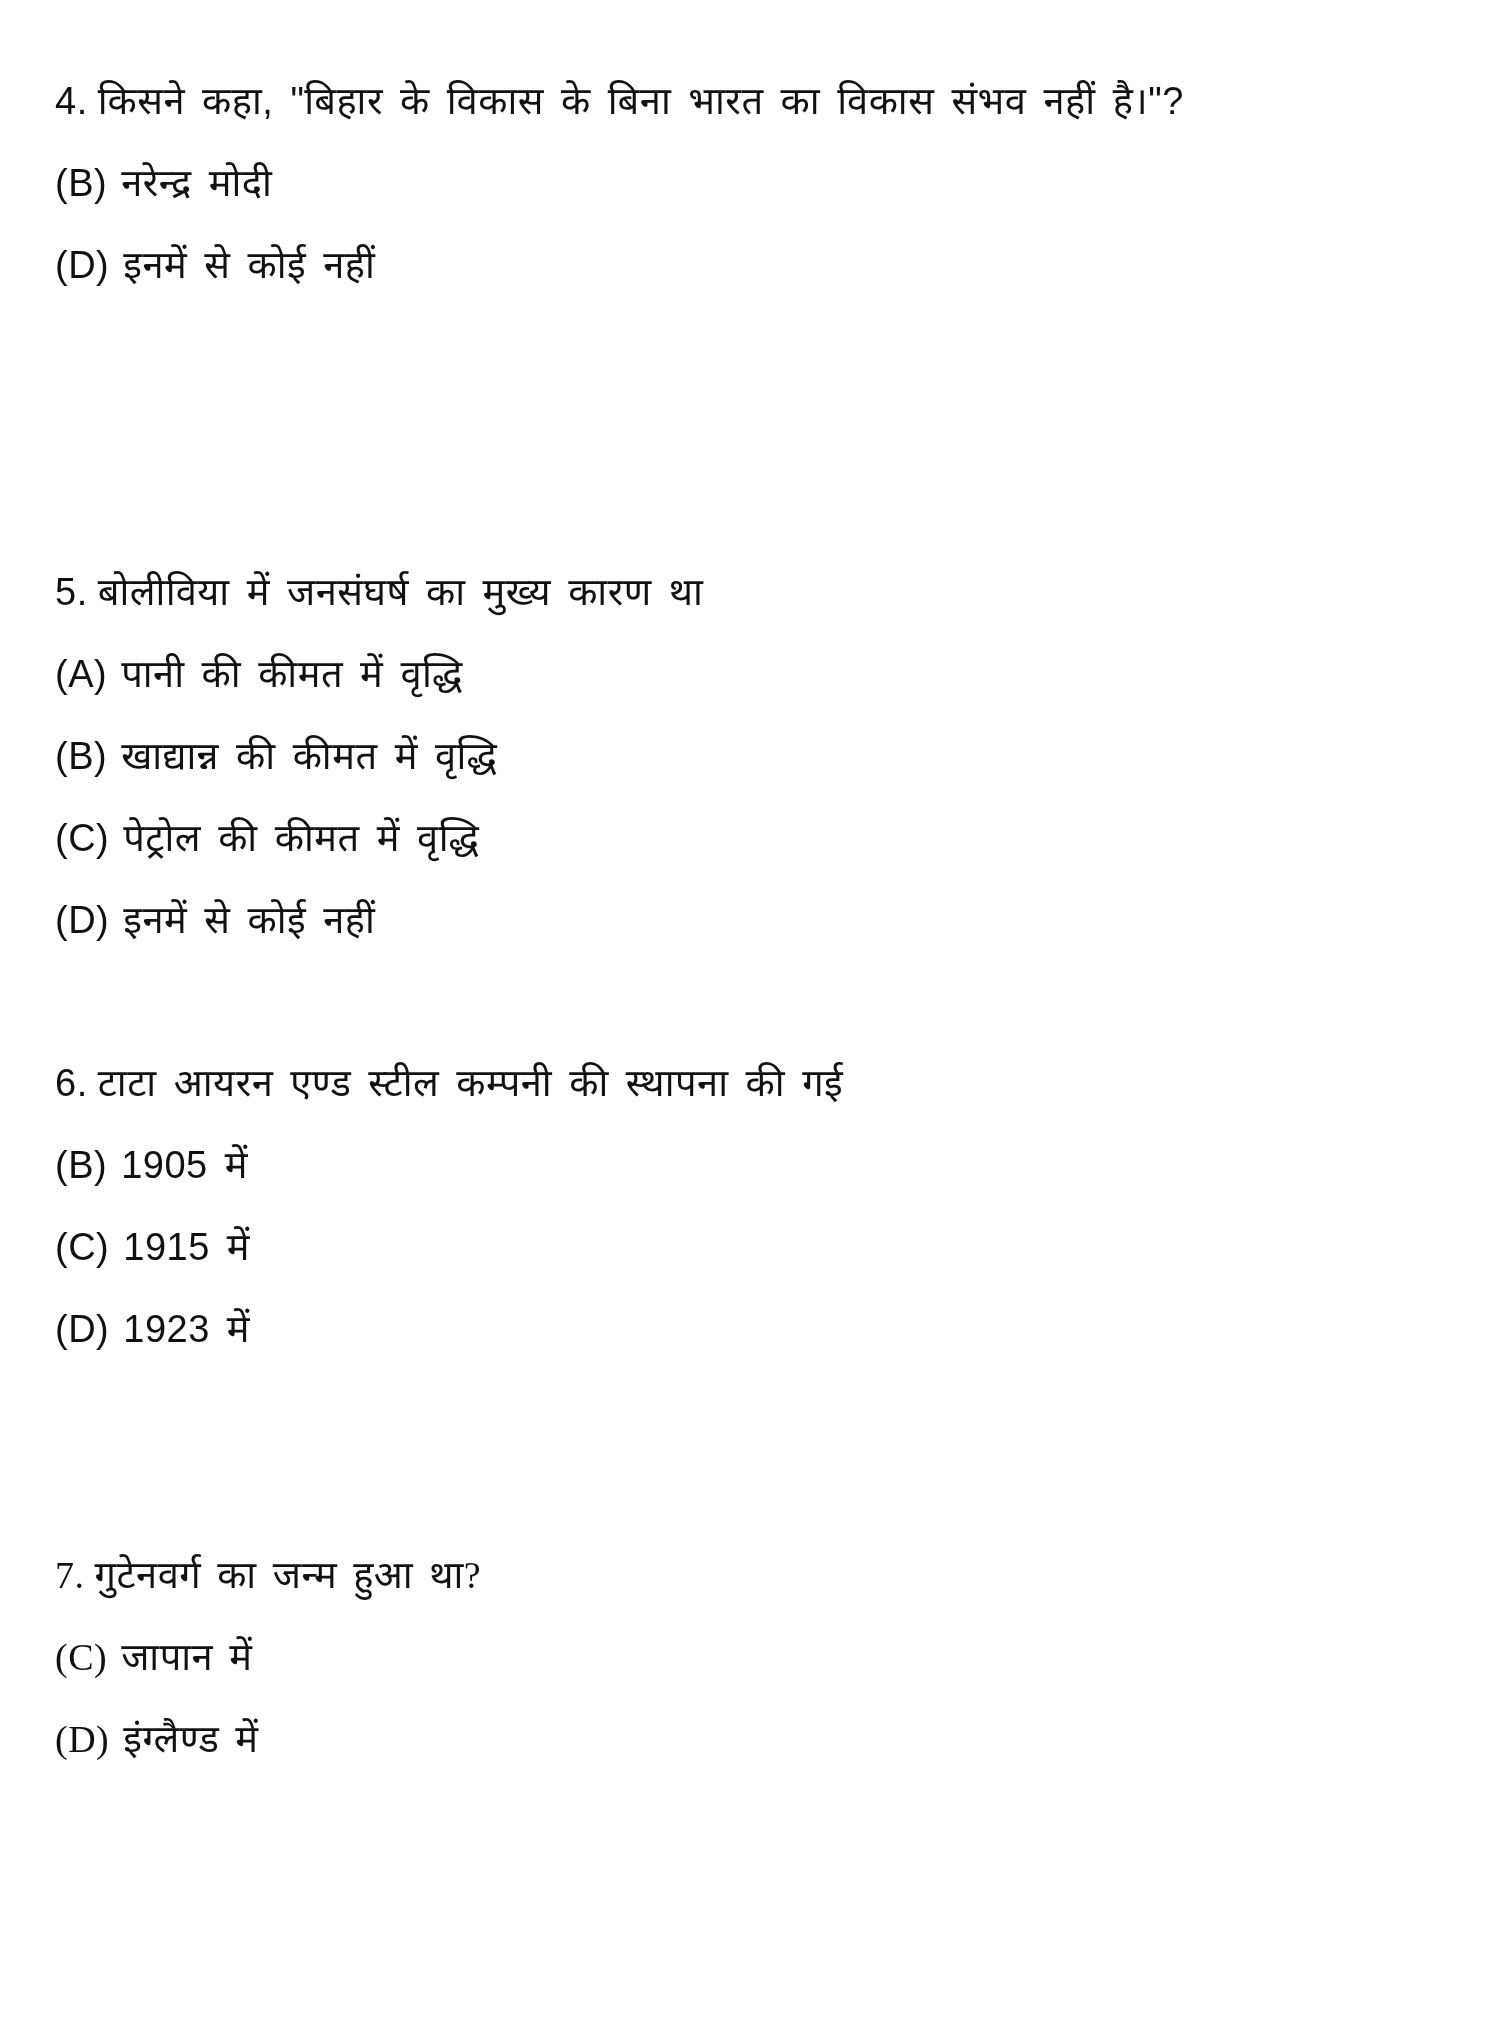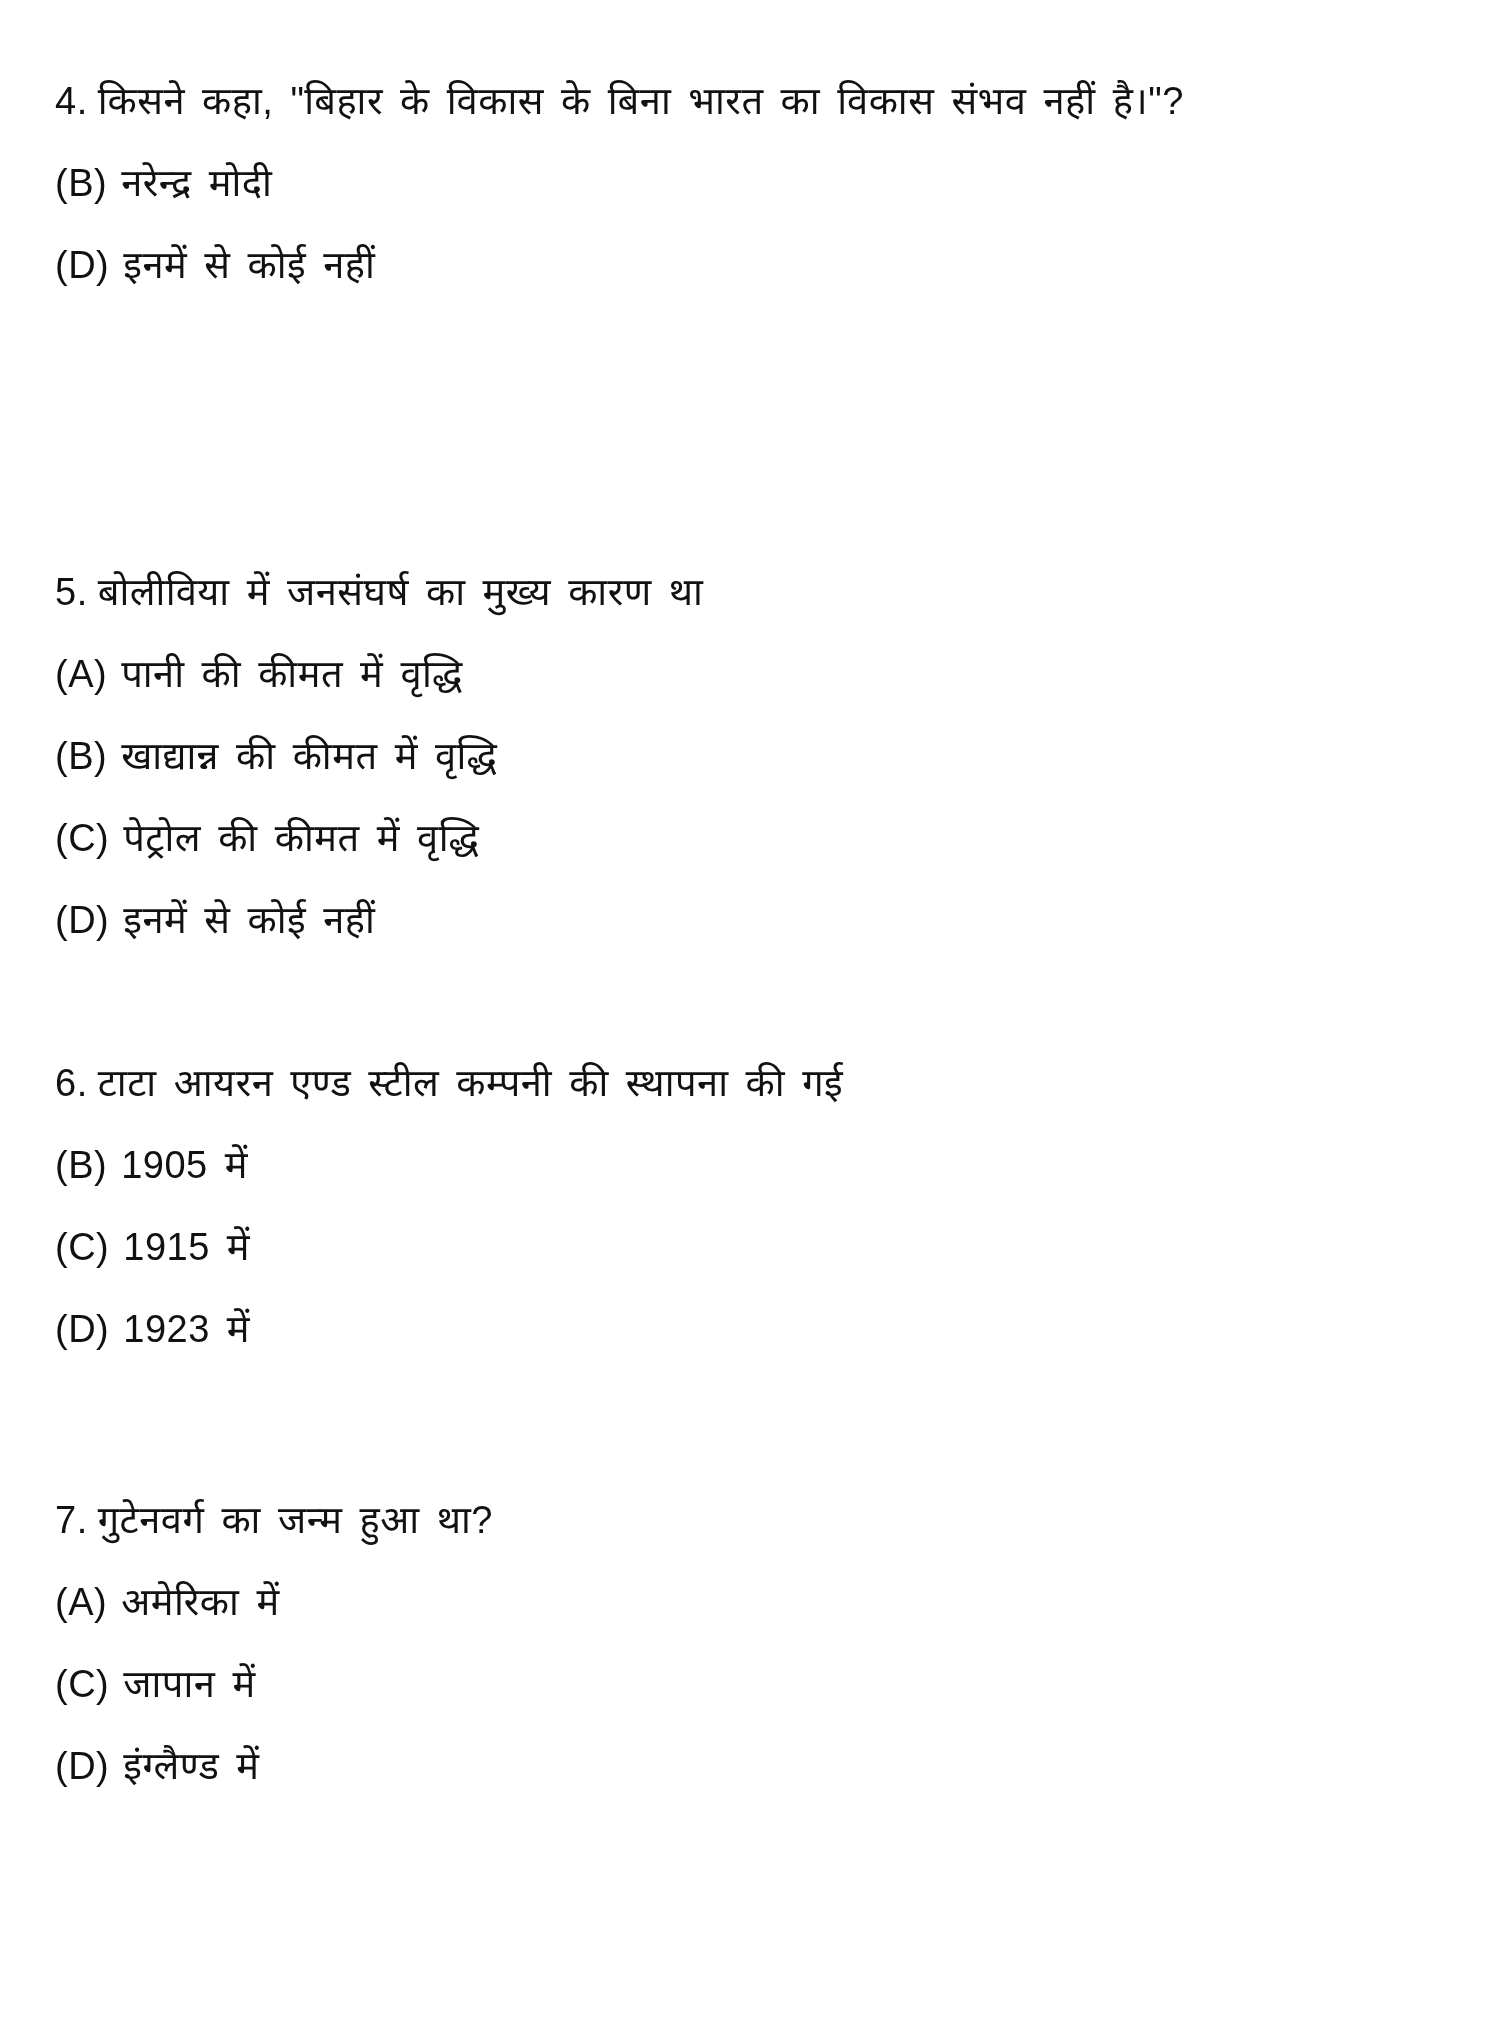--- a/index.html
+++ b/index.html
@@ -33,21 +33,21 @@
       font-size: 38px;
       white-space: nowrap;
       letter-spacing: 0.5px;
       word-spacing: 6px;
     }
     .q-stem .num { margin-right: 10px; }
     .opt .label { margin-right: 14px; }
     #q4 { top: 60px; }
     #q5 { top: 551px; }
     #q6 { top: 1042px; }
-    #q7 { top: 1479px; }
+    #q7 { top: 1534px; font-family: Liberation Serif, serif; }
   </style>
 </head>
 <body>
 
 <div class="page">
 
   <div class="question" id="q4">
     <div class="line q-stem">
       <span class="num">4.</span><span>किसने कहा, "बिहार के विकास के बिना भारत का विकास संभव नहीं है।"?</span>
     </div>
@@ -90,23 +90,20 @@
     <div class="line opt">
       <span class="label">(D)</span><span>1923 में</span>
     </div>
   </div>
 
   <div class="question" id="q7">
     <div class="line q-stem">
       <span class="num">7.</span><span>गुटेनवर्ग का जन्म हुआ था?</span>
     </div>
     <div class="line opt">
-      <span class="label">(A)</span><span>अमेरिका में</span>
-    </div>
-    <div class="line opt">
       <span class="label">(C)</span><span>जापान में</span>
     </div>
     <div class="line opt">
       <span class="label">(D)</span><span>इंग्लैण्ड में</span>
     </div>
   </div>
 
 </div>
 
 </body></html>

